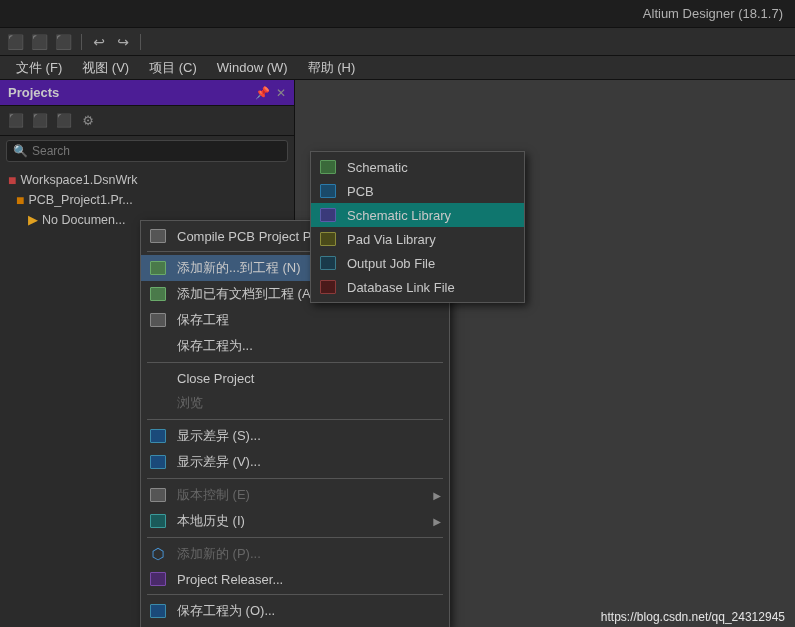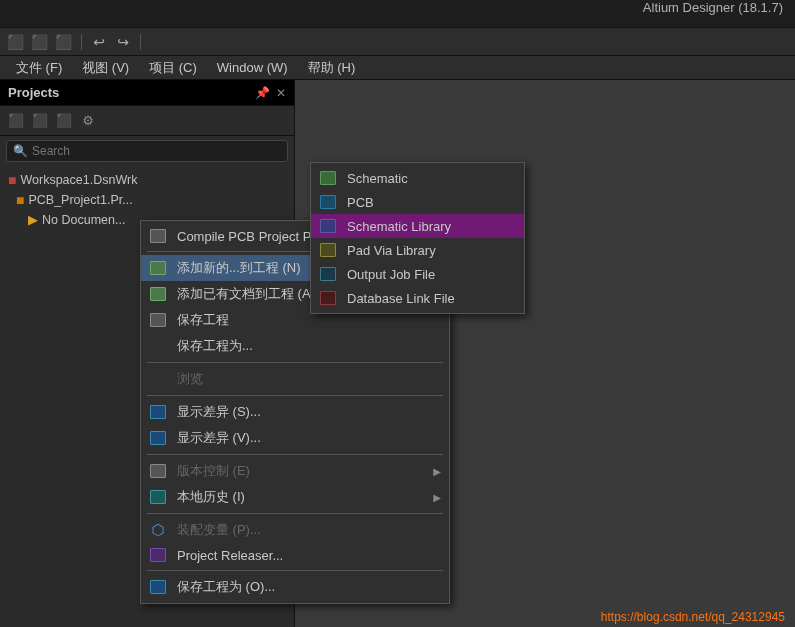--- a/index.html
+++ b/index.html
@@ -12,21 +12,21 @@
       color: #d0d0d0;
       overflow: hidden;
       position: relative;
     }
 
     
     #titlebar {
       height: 28px;
       background: #1e1e1e;
       display: flex;
-      align-items: flex-start;
+      align-items: center;
       justify-content: flex-end;
       padding-right: 12px;
       border-bottom: 1px solid #111;
     }
     #titlebar span {
       color: #b0b0b0;
       font-size: 13px;
     }
 
     
@@ -82,21 +82,21 @@
       background: #2b2b2b;
       border-right: 1px solid #111;
       display: flex;
       flex-direction: column;
       position: relative;
       z-index: 1;
     }
 
     #panel-header {
       height: 26px;
-      background: #000000;
+      background: #4c1d95;
       display: flex;
       align-items: center;
       justify-content: space-between;
       padding: 0 8px;
       border-bottom: 1px solid #111;
     }
     #panel-header-title {
       color: #c8c8c8;
       font-size: 13px;
       font-weight: bold;
@@ -207,39 +207,39 @@
     .ctx-sep {
       height: 1px;
       background: #555;
       margin: 3px 6px;
     }
 
     
     #submenu-add {
       position: absolute;
       left: 310px;
-      top: 82px;
+      top: 71px;
       width: 215px;
       background: #2f2f2f;
       border: 1px solid #555;
       box-shadow: 3px 3px 8px rgba(0,0,0,0.6);
       z-index: 101;
       padding: 3px 0;
     }
     .sub-item {
       display: flex;
       align-items: center;
       padding: 4px 8px 4px 36px;
       cursor: pointer;
       color: #c8c8c8;
       font-size: 13px;
       position: relative;
       min-height: 24px;
     }
-    .sub-item.highlighted { background: #701a75; }
+    .sub-item.highlighted { background: #0f766e; }
     .sub-icon {
       position: absolute;
       left: 6px;
       width: 22px;
       height: 22px;
       display: flex;
       align-items: center;
       justify-content: center;
     }
 
@@ -271,21 +271,21 @@
       bottom: 0;
       right: 0;
       width: 500px;
       height: 20px;
       display: flex;
       align-items: center;
       justify-content: flex-end;
       padding-right: 10px;
     }
     #bottom-bar span {
-      color: #f97316;
+      color: #e5e5e5;
       font-size: 12px;
     }
 
     
     #work-area {
       flex: 1;
       background: #3a3a3a;
     }
   </style>
 </head>
@@ -381,20 +381,24 @@
         </span>
       <span>保存工程</span>
     </div>
 
     <div class="ctx-item">
       <span class="ctx-icon"></span>
       <span>保存工程为...</span>
     </div>
     <div class="ctx-sep"></div>
 
+    <div class="ctx-item">
+      <span class="ctx-icon"></span>
+      <span>Close Project</span>
+    </div>
 
     <div class="ctx-item disabled">
       <span class="ctx-icon"></span>
       <span>浏览</span>
     </div>
     <div class="ctx-sep"></div>
 
     <div class="ctx-item">
       <span class="ctx-icon">
           <span class="sq-blue"></span>
@@ -422,21 +426,21 @@
           <span class="sq-teal"></span>
         </span>
       <span>本地历史 (I)</span>
     </div>
     <div class="ctx-sep"></div>
 
     <div class="ctx-item disabled">
       <span class="ctx-icon">
           <span class="dropbox-icon">⬡</span>
         </span>
-      <span>装配变量 (P)...</span>
+      <span>添加新的 (P)...</span>
     </div>
 
     <div class="ctx-item">
       <span class="ctx-icon">
           <span class="sq-purple"></span>
         </span>
       <span>Project Releaser...</span>
     </div>
     <div class="ctx-sep"></div>
 

